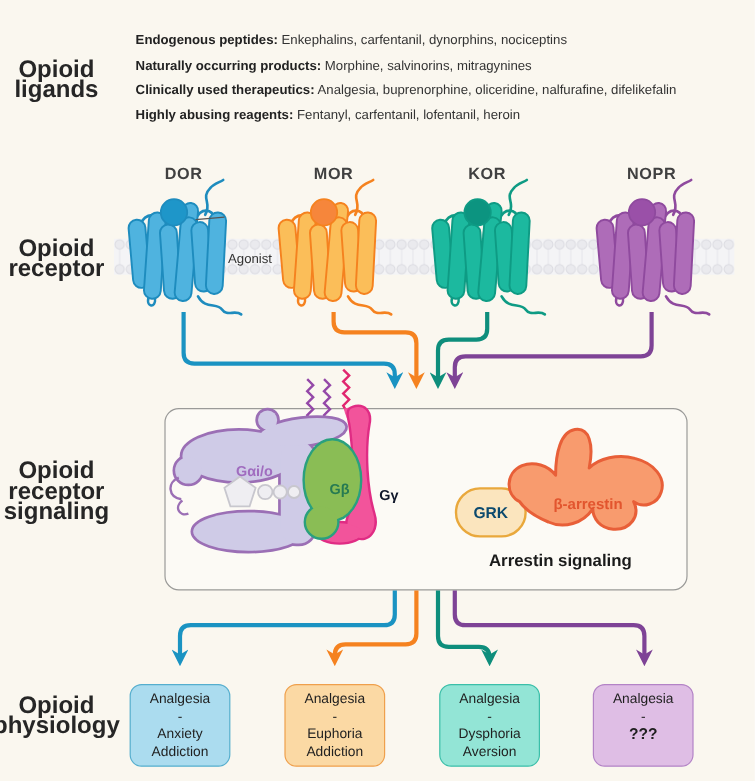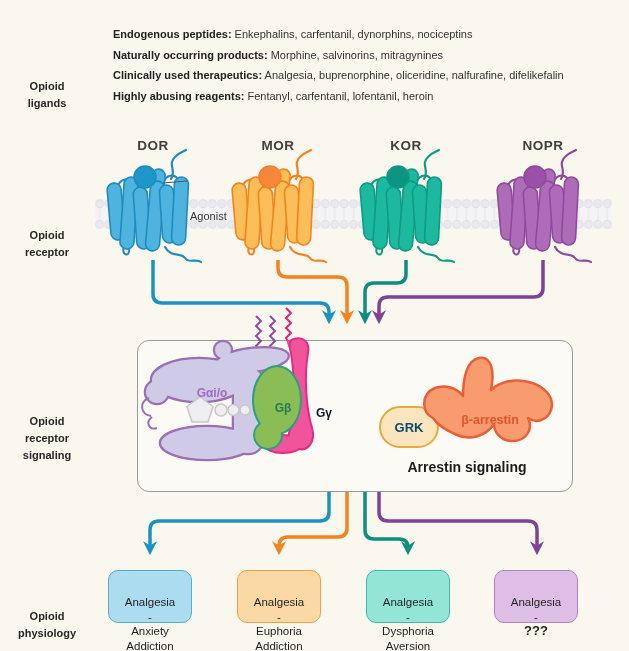--- a/index.html
+++ b/index.html
@@ -1,28 +1,28 @@
 <!DOCTYPE html>
 <html><head>
 <meta charset="utf-8">
 <style>
   html,body{margin:0;padding:0;}
   .stage{position:relative;width:629px;height:651px;background:#FAF7EF;font-family:"Liberation Sans",sans-serif;overflow:hidden;}
   .abs{position:absolute;}
   .ctr{transform:translate(-50%,-50%);white-space:nowrap;}
-  .rail{font-weight:700;font-size:11px;line-height:17px;color:#262626;text-align:center;margin-top:28px;}
+  .rail{font-weight:700;font-size:20px;line-height:17px;color:#262626;text-align:center;}
   .ligrows{left:88px;top:24px;font-size:11px;color:#333;}
   .ligrow{line-height:20.7px;white-space:nowrap;}
   .ligrow b{color:#222;padding-left:25px;}
   .rname{font-weight:700;font-size:13.5px;letter-spacing:.5px;color:#404040;}
   .agonist-lbl{font-size:11px;color:#333;margin-top:35px;}
   .sigbox{left:137px;top:340px;width:436px;height:152px;border:1px solid #9a9a98;border-radius:12px;background:rgba(255,255,255,.38);box-sizing:border-box;}
   .caption{font-weight:700;font-size:14px;color:#1a1a1a;}
   .bloblbl{font-weight:700;font-size:12px;}
-  .physbox{width:84px;height:53px;border:1.5px solid;border-radius:10px;box-sizing:border-box;text-align:center;font-size:11.5px;line-height:14.5px;color:#1f1f1f;padding-top:24px;}
+  .physbox{width:84px;height:69px;border:1.5px solid;border-radius:10px;box-sizing:border-box;text-align:center;font-size:11.5px;line-height:14.5px;color:#1f1f1f;padding-top:5px;}
   .physbox .bold-q{font-weight:700;font-size:13px;}
   svg{display:block;}.lay1{z-index:1}.lay2{z-index:2}.lay3{z-index:3}.lay4{z-index:4}
 </style>
 </head>
 <body>
 
 <div class="stage" style="background-color: rgb(250, 247, 239);">
 
   <div class="abs sigbox lay1" style="border-color: rgb(154, 154, 152);"></div>
 

